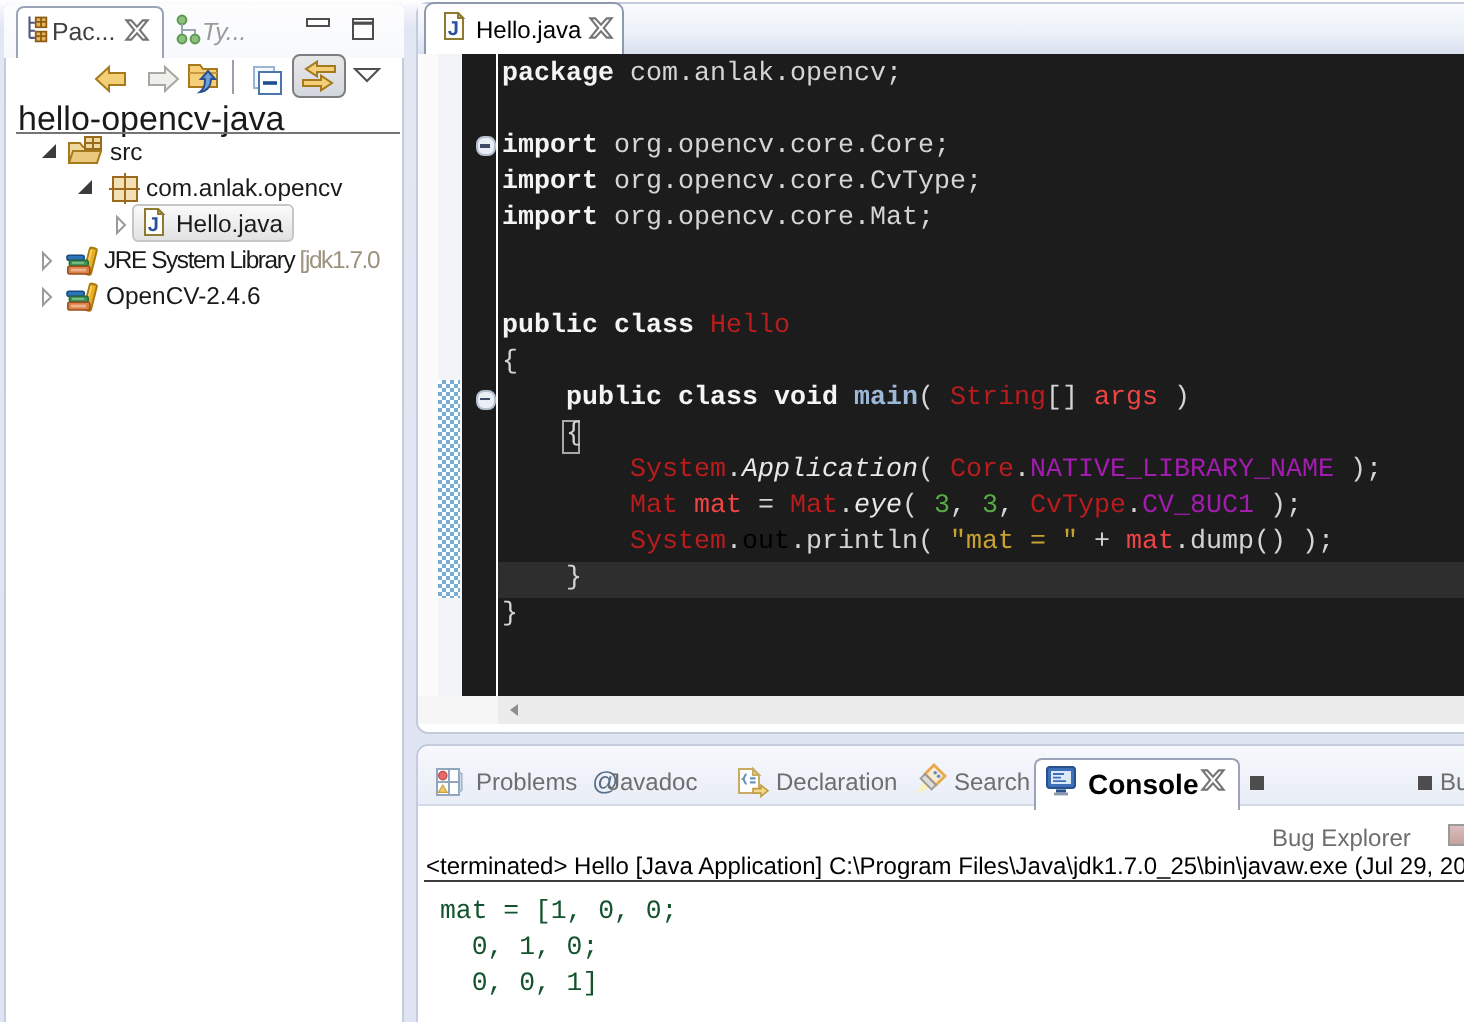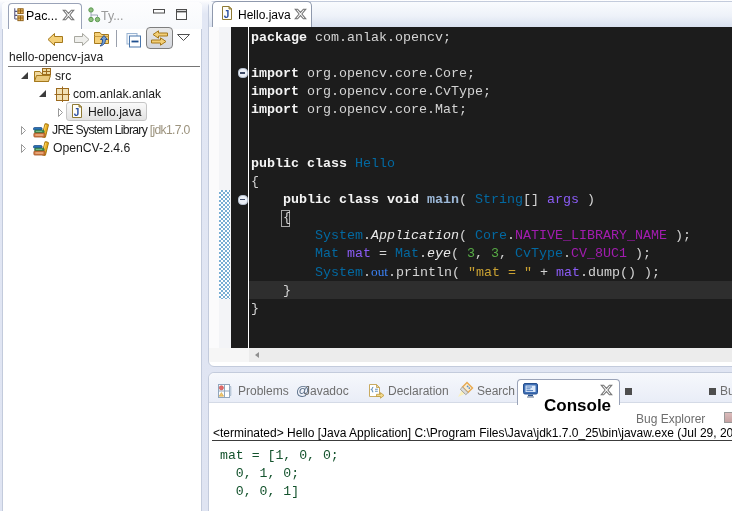--- a/index.html
+++ b/index.html
@@ -7,21 +7,21 @@
 body { background:linear-gradient(180deg,#ffffff 0px,#f3f5fb 4px,#e2e7f4 14px,#dfe4f2 100%); font-family:"Liberation Sans", sans-serif; position:relative; }
 .abs { position:absolute; }
 
 
 #leftpanel { left:2px; top:2px; width:200px; height:512px; background:#fff;
   border:1px solid #c3cbdc; border-radius:3px 3px 0 0; }
 #lp-tabrow { left:2px; top:2px; width:200px; height:27px;
   background:linear-gradient(#fdfdfe,#f7f9fc); border-radius:3px 3px 0 0; }
 #lp-tab1 { left:8px; top:3px; width:74px; height:27px; background:#fff;
   border:1px solid #9aa3b8; border-bottom:none; border-radius:4px 4px 0 0; }
-.tabtxt { font-size:12.4px; color:#000000; }
+.tabtxt { font-size:12.4px; color:#404040; }
 .graytxt { color:#9a9a9a; }
 
 
 #lp-toolbar { left:3px; top:29px; width:198px; height:20px; background:#fff; }
 
 
 .treetxt { font-size:12.2px; color:#1a1a1a; white-space:nowrap; }
 
 
 #edpanel { left:208px; top:1px; width:526px; height:366px; background:#fff;
@@ -36,25 +36,25 @@
 #ed-sepline { left:248px; top:26.5px; width:1px; height:321.5px; background:#ffffff; }
 #ed-curline { left:249px; top:281px; width:485px; height:18px; background:#2e2e2e; }
 #teal { left:219px; top:190px; width:11px; height:109px; background-color:#fff;
   background-image:
    linear-gradient(45deg,#79aed4 25%,transparent 25%,transparent 75%,#79aed4 75%),
    linear-gradient(45deg,#79aed4 25%,transparent 25%,transparent 75%,#79aed4 75%);
   background-size:4px 4px; background-position:0 0,2px 2px; }
 #code { left:251px; top:29.4px; font-family:"Liberation Mono",monospace;
   font-size:13.33px; line-height:18px; color:#d4d4d4; }
 #code b { color:#f4f4f4; font-weight:bold; }
-.cls { color:#0369a1;text-align:right; }
-.var { color:#8b5cf6; }
+.cls { color:#b91c1c;text-align:right; }
+.var { color:#ef4444; }
 .num { color:#57ab45; }
 .str { color:#c9a132; }
-.fld { color:#3b82f6;font-family:Liberation Serif, serif; }
+.fld { color:#000000; }
 .con { color:#a21caf; }
 .mth { font-style:italic; color:#e8e8e8; }
 .mtd { color:#9cb8d8; font-weight:bold; }
 #bracebox { left:281px; top:210px; width:9px; height:16.5px; border:1px solid #a8a8a8; }
 #ed-hsb { left:249px; top:347.5px; width:485px; height:14px; background:#ececec; }
 #ed-hsb-l { left:209px; top:347.5px; width:40px; height:14px; background:#f6f6f6; }
 
 
 .fold { width:10px; height:10px; border-radius:40%; background:#eaeef5; border:1px solid #b4bfce; }
 .fold::after { content:""; position:absolute; left:1.5px; top:3.2px; width:5px; height:1.6px; background:#3e4a66; }
@@ -132,21 +132,21 @@
 <div class="abs tabtxt" style="left:26px;top:9px;">Pac...</div>
 <svg class="abs" style="left:62px;top:9px;" width="13" height="12" viewBox="0 0 13 12">
  <path d="M1.2 1.2 L3.6 1.2 L6.5 4.4 L9.4 1.2 L11.8 1.2 L7.9 6 L11.8 10.8 L9.4 10.8 L6.5 7.6 L3.6 10.8 L1.2 10.8 L5.1 6 Z" fill="none" stroke="#757575" stroke-width="1.05"></path>
 </svg>
 <svg class="abs" style="left:87px;top:7px;" width="14" height="16" viewBox="0 0 14 16">
  <circle cx="4" cy="3" r="2.2" fill="#8fbf7f" stroke="#5a9a50"></circle>
  <circle cx="4" cy="12.5" r="2.2" fill="#8fbf7f" stroke="#5a9a50"></circle>
  <circle cx="10.5" cy="12.5" r="2.2" fill="#8fbf7f" stroke="#5a9a50"></circle>
  <path d="M4 5 V10 M4 8 H10.5 V10" stroke="#9aa5b5" fill="none"></path>
 </svg>
-<div class="abs tabtxt graytxt" style="left:101px;top:9px;">Ty...</div>
+<div class="abs tabtxt graytxt" style="left:101px;top:9px;font-style:italic;">Ty...</div>
 
 <svg class="abs" style="left:152px;top:8px;" width="14" height="13" viewBox="0 0 14 13">
  <rect x="1.5" y="1.5" width="11" height="3.5" fill="#fdfdfd" stroke="#4d4d4d"></rect>
 </svg>
 <svg class="abs" style="left:175px;top:8px;" width="13" height="13" viewBox="0 0 13 13">
  <rect x="1.5" y="1.5" width="10" height="10" fill="#fdfdfd" stroke="#4d4d4d"></rect>
  <path d="M1.5 3.6 H11.5" stroke="#4d4d4d" stroke-width="1.6"></path>
 </svg>
 
 <div class="abs" id="lp-toolbar"></div>
@@ -175,21 +175,21 @@
 <div class="abs" id="tb-link" style="left:146px;top:27px;width:27px;height:22px;border:1px solid #7e7e7e;border-radius:4px;background:linear-gradient(#e8e8e8,#d4d7de);"></div>
 <svg class="abs" style="left:150px;top:30px;" width="19" height="16" viewBox="0 0 19 16">
  <path d="M8.5 0.8 V3 H17.5 V6 H8.5 V8.2 L3 4.5 Z" fill="#f3cf77" stroke="#a5791c"></path>
  <path d="M10.5 7.8 V10 H1.5 V13 H10.5 V15.2 L16 11.5 Z" fill="#f3cf77" stroke="#a5791c"></path>
 </svg>
 
 <svg class="abs" style="left:176px;top:33px;" width="15" height="9" viewBox="0 0 15 9">
  <path d="M1.5 1.5 H13.5 L7.5 7.5 Z" fill="#fcfcfc" stroke="#4f4f4f"></path>
 </svg>
 
-<div class="abs treetxt" style="left:9px;top:50px;font-size:12px;text-align:center;">hello-opencv-java</div>
+<div class="abs treetxt" style="left:9px;top:50px;font-size:17px;text-align:center;">hello-opencv-java</div>
 <div class="abs" style="left:8px;top:66px;width:192px;height:1px;background:#757575;"></div>
 
 <svg class="abs" style="left:20px;top:71px;" width="9" height="9" viewBox="0 0 9 9">
  <path d="M8 1 V8 H1 Z" fill="#3c3c3c"></path>
 </svg>
 <svg class="abs" style="left:33px;top:68px;" width="19" height="16" viewBox="0 0 19 16">
  <path d="M1.5 3.5 H7 L8.5 5.5 H15.5 V13.5 H1.5 Z" fill="#f0d9a0" stroke="#a5791c"></path>
  <path d="M3.5 7.5 H17.5 L15.5 13.5 H1.5 Z" fill="#e9c97e" stroke="#a5791c"></path>
  <rect x="9.5" y="0.5" width="8" height="6" fill="#eeda9e" stroke="#9c6a1e"></rect>
  <path d="M13.5 0.5 V6.5 M9.5 3.5 H17.5" stroke="#9c6a1e"></path>
@@ -197,21 +197,21 @@
 <div class="abs treetxt" style="left:55px;top:69px;">src</div>
 
 <svg class="abs" style="left:38px;top:89px;" width="9" height="9" viewBox="0 0 9 9">
  <path d="M8 1 V8 H1 Z" fill="#3c3c3c"></path>
 </svg>
 <svg class="abs" style="left:54px;top:86px;" width="17" height="16" viewBox="0 0 17 16">
  <rect x="2.5" y="2.5" width="12" height="12" fill="#f2e1b4" stroke="#9c6a1e"></rect>
  <path d="M8.5 0.5 V16 M0.5 8.5 H16" stroke="#9c6a1e"></path>
  <rect x="2.5" y="2.5" width="12" height="12" fill="none" stroke="#9c6a1e"></rect>
 </svg>
-<div class="abs treetxt" style="left:73px;top:87px;">com.anlak.anlak</div>
+<div class="abs treetxt" style="left:73px;top:87px;">com.anlak.opencv</div>
 
 <div class="abs" style="left:66px;top:102px;width:81px;height:19px;background:linear-gradient(#fafafa,#e2e2e2);border:1px solid #c6c6c6;border-radius:3px;"></div>
 <svg class="abs" style="left:57px;top:107px;" width="7" height="11" viewBox="0 0 7 11">
  <path d="M1.5 1.5 L5.5 5.5 L1.5 9.5 Z" fill="#fff" stroke="#9a9a9a"></path>
 </svg>
 <svg class="abs" style="left:71px;top:104px;" width="12" height="15" viewBox="0 0 12 15">
  <path d="M1.5 0.5 H8 L10.5 3 V13.5 H1.5 Z" fill="#fffef8" stroke="#8f7a35"></path>
  <path d="M8 0.5 V3 H10.5 Z" fill="#d9c176" stroke="#8f7a35"></path>
  <text x="5.6" y="11.5" font-size="10" font-weight="bold" fill="#2b4fa2" text-anchor="middle" font-family="Liberation Sans">J</text>
 </svg>
@@ -279,21 +279,21 @@
  <circle cx="13.3" cy="8.1" r="0.9" fill="#5a8fc8"></circle>
 </svg>
 <div class="abs btabtxt" style="left:477px;top:384px;">Search</div>
 <svg class="abs" style="left:522px;top:382px;" width="17" height="16" viewBox="0 0 17 16">
  <rect x="1.5" y="1.5" width="14" height="10.5" rx="1.5" fill="#3f6fb5" stroke="#27508f"></rect>
  <rect x="3.5" y="3.5" width="10" height="6.5" fill="#dce9fa"></rect>
  <path d="M4.5 5 H10 M4.5 6.8 H8.5 M4.5 8.6 H11" stroke="#3f6fb5" stroke-width="0.9"></path>
  <path d="M6 13.5 H11" stroke="#27508f" stroke-width="1.6"></path>
  <path d="M5 15 H12" stroke="#8a98ac" stroke-width="1.4"></path>
 </svg>
-<div class="abs btabtxt" style="left:544px;top:396px;color:#000;font-weight:bold;font-size:17px;">Console</div>
+<div class="abs btabtxt" style="left:544px;top:384px;color:#000;font-weight:bold;font-size:14px;">Console</div>
 <svg class="abs" style="left:600px;top:384px;" width="13" height="12" viewBox="0 0 13 12">
  <path d="M1.2 1.2 L3.6 1.2 L6.5 4.4 L9.4 1.2 L11.8 1.2 L7.9 6 L11.8 10.8 L9.4 10.8 L6.5 7.6 L3.6 10.8 L1.2 10.8 L5.1 6 Z" fill="none" stroke="#757575" stroke-width="1.05"></path>
 </svg>
 <div class="abs" style="left:625px;top:388px;width:7px;height:7px;background:#4d4d4d;"></div>
 <div class="abs btabtxt" style="left:636px;top:384px;margin-top:28px;">Bug Explorer</div>
 <div class="abs" style="left:709px;top:388px;width:7px;height:7px;background:#4d4d4d;"></div>
 <div class="abs btabtxt" style="left:720px;top:384px;">Bug</div>
 
 <div class="abs" style="left:724px;top:411.5px;width:12px;height:11.5px;background:linear-gradient(#dcbcbc,#c4a2a2);border:1.5px solid #9a9a9a;"></div>
 <div class="abs" id="cons-hdr">&lt;terminated&gt; Hello [Java Application] C:\Program Files\Java\jdk1.7.0_25\bin\javaw.exe (Jul 29, 20</div>

